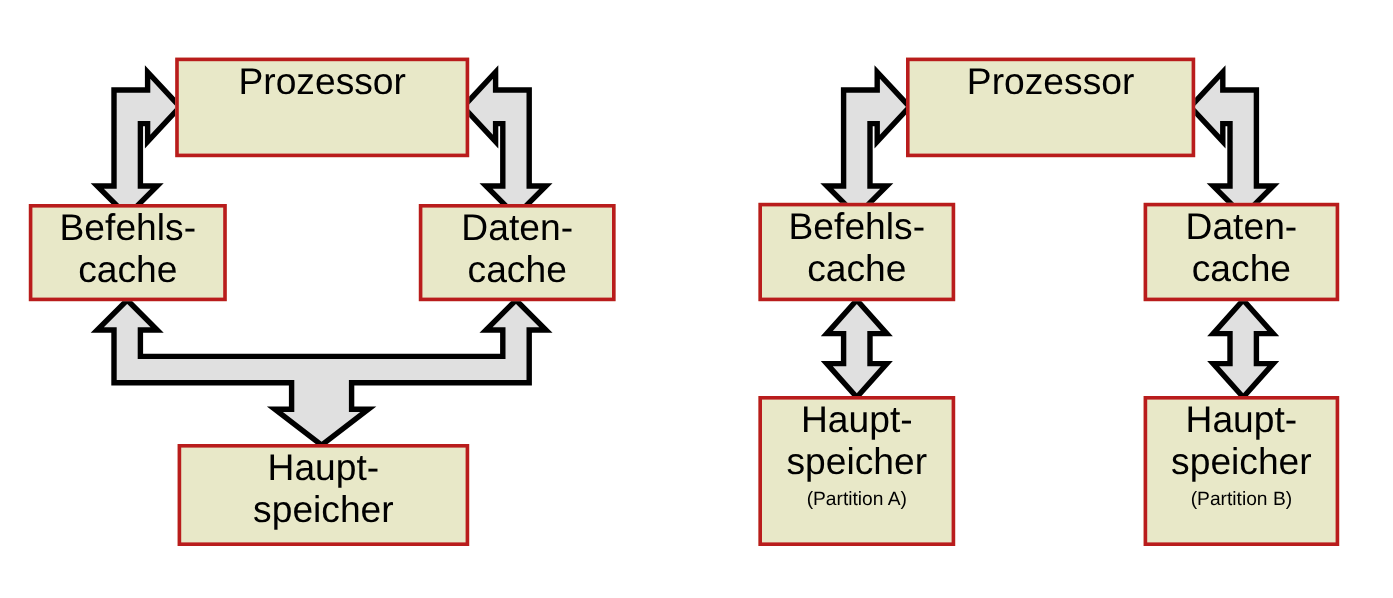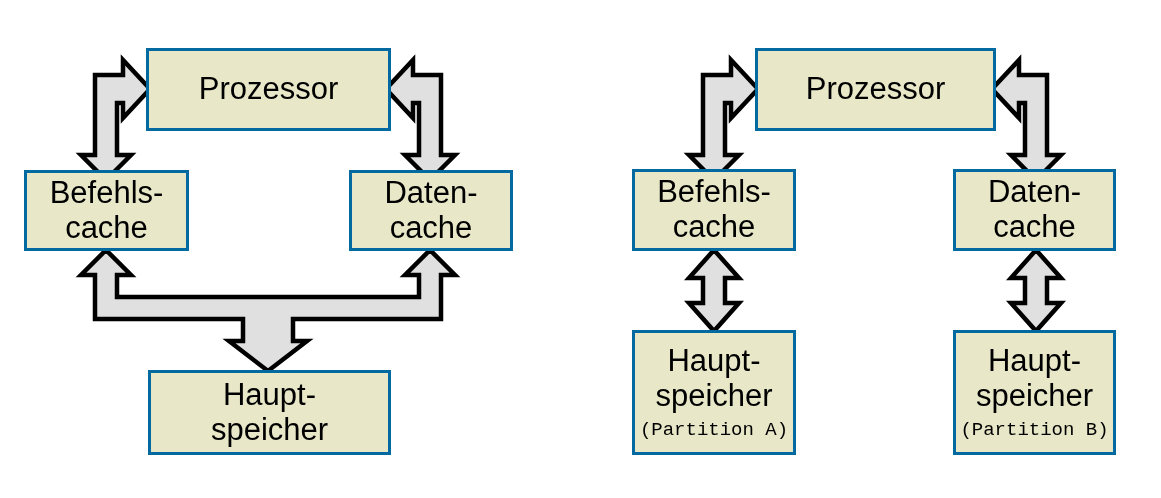--- a/index.html
+++ b/index.html
@@ -21,43 +21,41 @@
     position: absolute;
     left: 0;
     top: 0;
     width: 1161px;
     height: 498px;
   }
   .node {
     position: absolute;
     box-sizing: border-box;
     background: #e8e8c8;
-    border: 3px solid #0369a1;
+    border: 3px solid #b91c1c;
     display: flex;
     flex-direction: column;
     align-items: center;
-    justify-content: center;
     color: #000000;
     line-height: 1.12;
     text-align: center;
     z-index: 3;
   }
   .node .l1, .node .l2 {
     display: block;
     white-space: nowrap;
   }
   .big {
     font-size: 31px;
   }
   .sub {
-    font-size: 19px;
+    font-size: 16px;
     margin-top: 6px;
     display: block;
     white-space: nowrap;
-    font-family: Liberation Mono, monospace;
   }
 </style>
 </head>
 <body>
 
 <div id="canvas">
 
   <svg class="arrows" viewBox="0 0 1161 498">
 
     <path d="M 123,75

